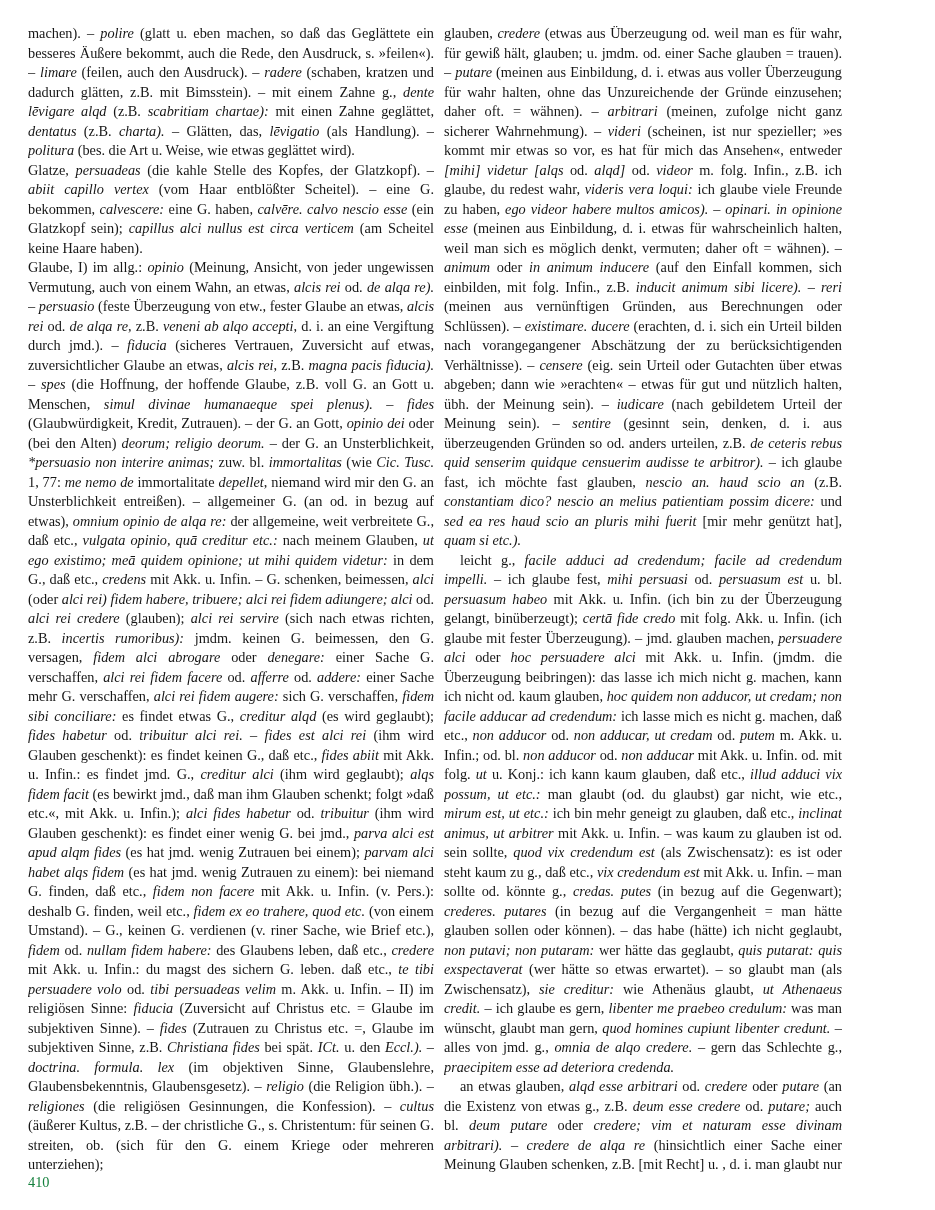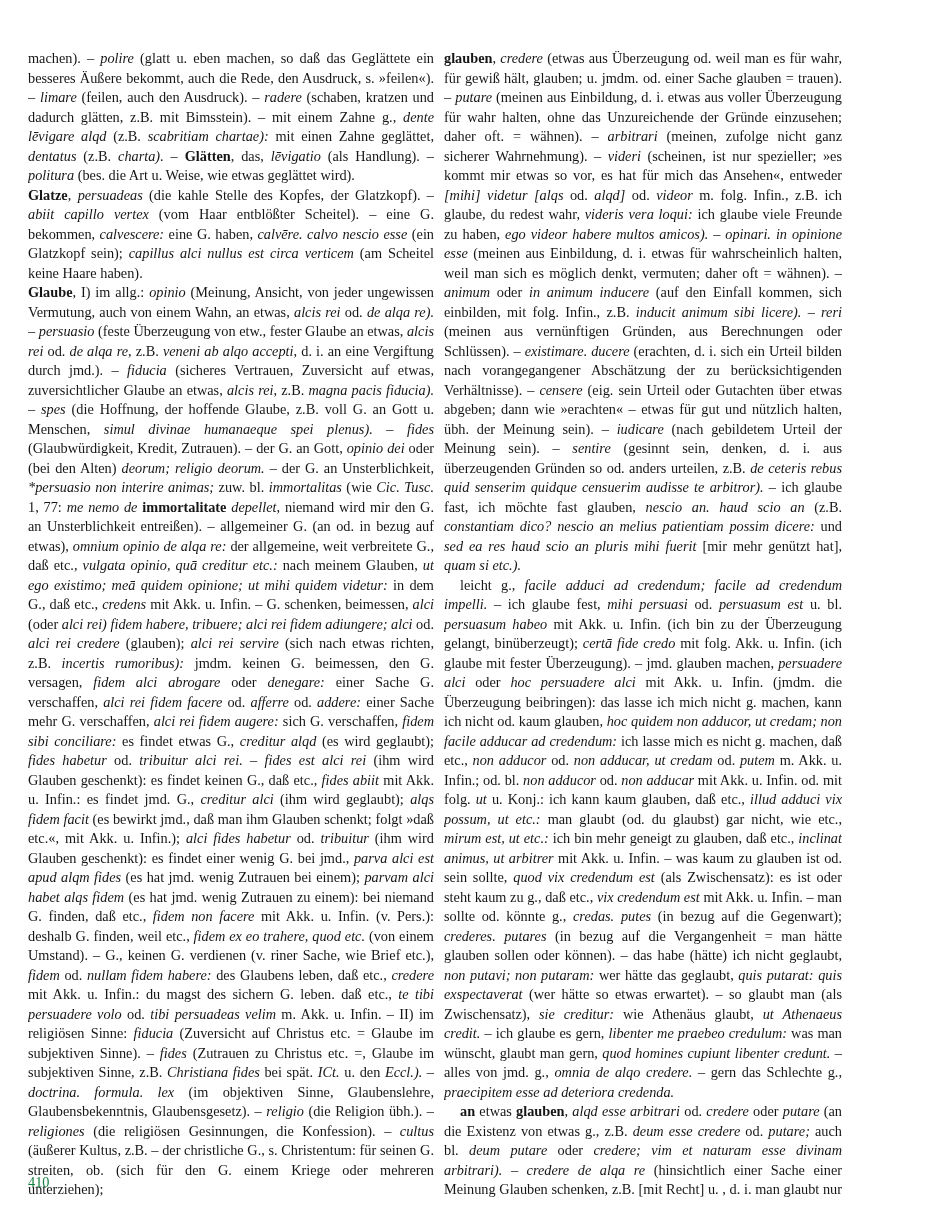--- a/index.html
+++ b/index.html
@@ -24,27 +24,26 @@
     display: flex;
     gap: 10px;
   }
   .col {
     font-size: 14.3px;
     line-height: 19.5px;
     text-align: justify;
     hyphens: auto;
     max-height: 1150px;
     overflow: hidden;
-    margin-top: 25px;
   }
   .col-left  { width: 406px; }
   .col-right { width: 398px; }
   .para { margin: 0; }
   .para.indent { text-indent: 16px; }
-  .para b { font-weight: bold; }
+  .para b { font-weight: normal; }
   .para i { font-style: italic; }
   .page-number {
     position: absolute;
     left: 28px;
     top: 1174px;
     font-size: 14.3px;
     color: #15803d;
   }
 </style>
 </head>

